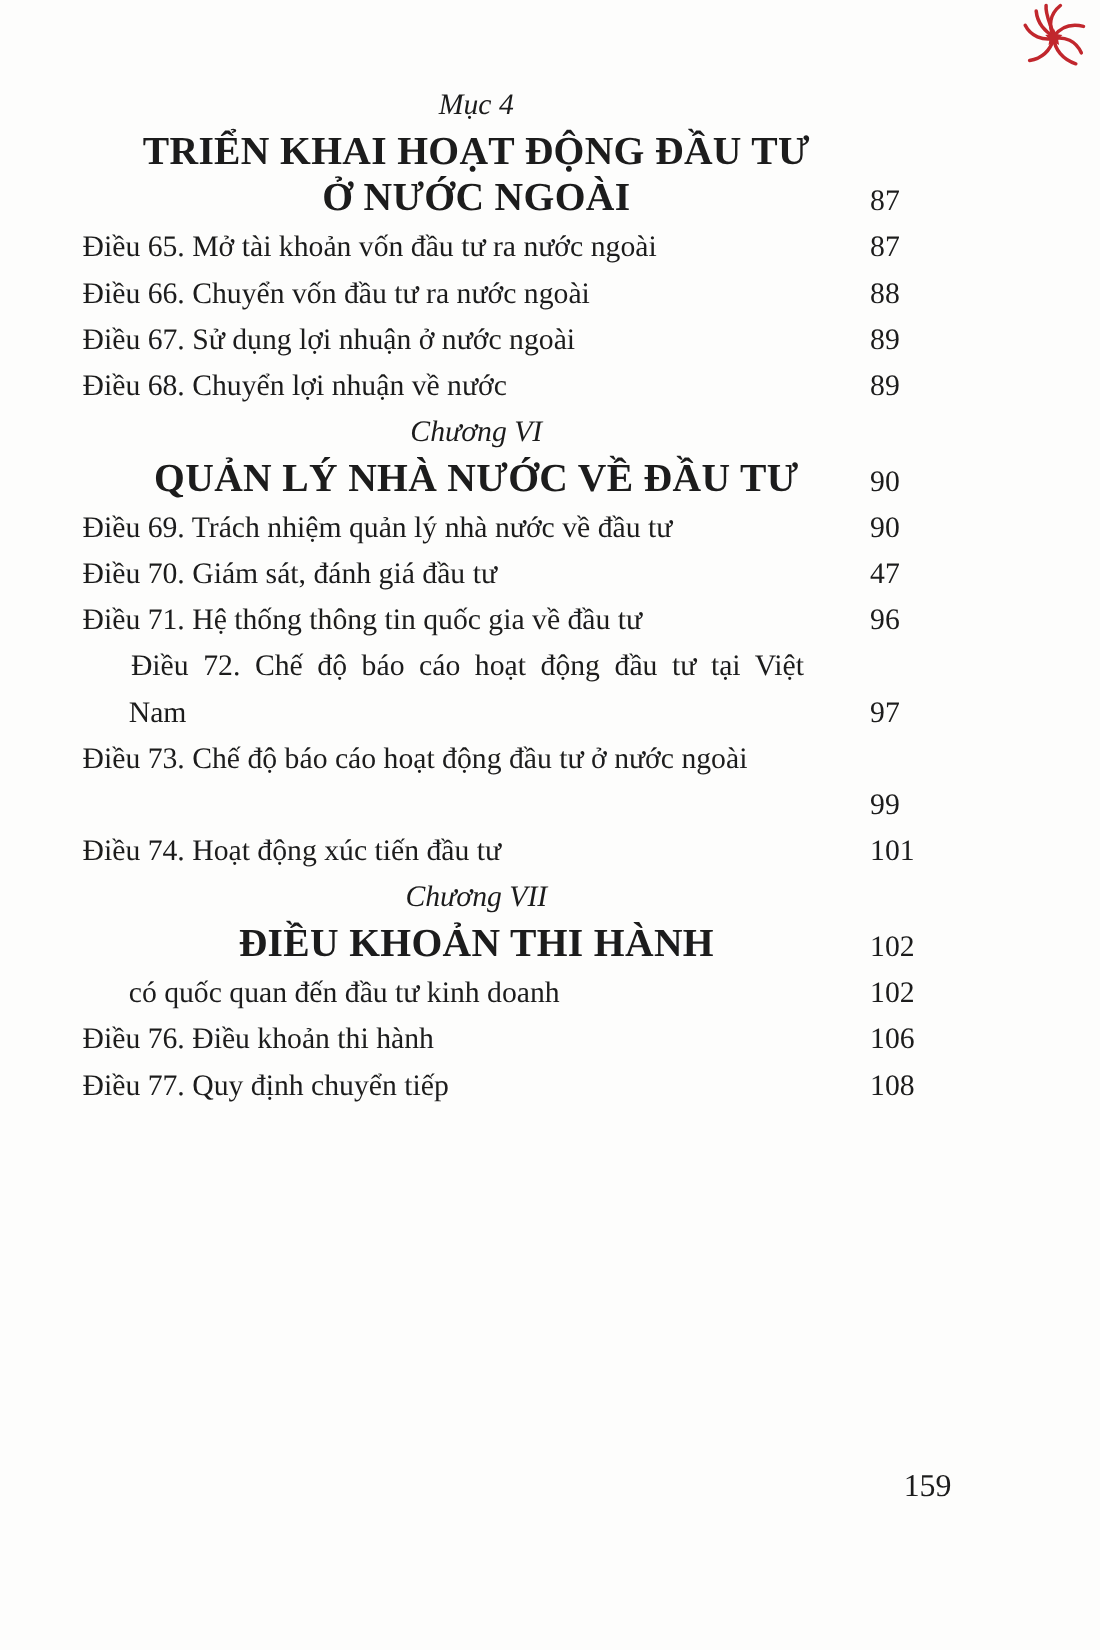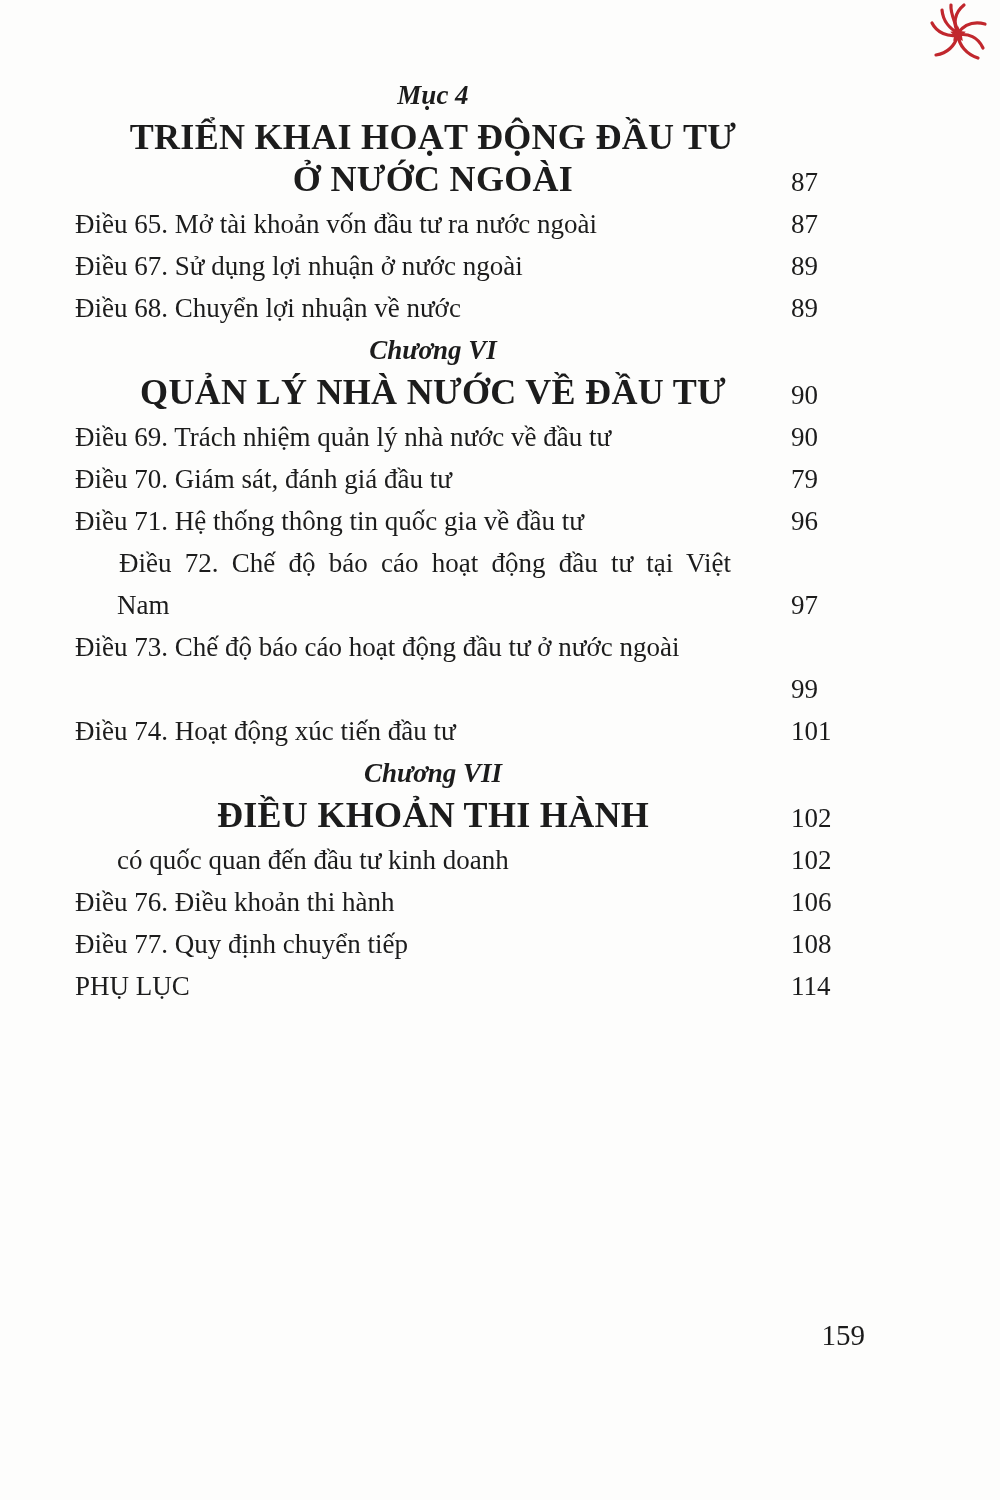--- a/index.html
+++ b/index.html
@@ -20,28 +20,28 @@
   .row{
     display:flex;
     align-items:baseline;
     line-height:42px;
     font-size:27px;
     white-space:nowrap;
   }
   .row .txt{flex:1 1 auto;overflow:visible;}
   .row .pg{flex:0 0 74px;text-align:left;font-size:27px;font-style:normal;font-weight:normal;}
   .center .txt{text-align:center;}
-  .italic .txt{font-style:italic;font-weight:bold;}
+  .italic .txt{font-style:italic;}
   .bold .txt{font-weight:bold;font-size:36px;letter-spacing:.3px;}
   .cont .txt{padding-left:42px;}
   .justify .txt{word-spacing:6.5px;margin-left:44px;}
   .lead{font-style:italic;}
   .footer-num{
     position:absolute;
-    right:135px;bottom:148px;
+    right:135px;bottom:132px;
     font-size:29px;
   }
 </style>
 </head>
 <body>
 
 <div class="page">
 
   <svg class="logo" viewBox="0 0 64 66" aria-hidden="true">
     <g fill="none" stroke="#c1272d" stroke-width="3.2" stroke-linecap="round">
@@ -72,20 +72,24 @@
     <div class="row center bold">
       <span class="txt">Ở NƯỚC NGOÀI</span>
       <span class="pg">87</span>
     </div>
 
     <div class="row">
       <span class="txt">Điều 65. Mở tài khoản vốn đầu tư ra nước ngoài</span>
       <span class="pg">87</span>
     </div>
 
+    <div class="row">
+      <span class="txt">Điều 66. Chuyển vốn đầu tư ra nước ngoài</span>
+      <span class="pg">88</span>
+    </div>
 
     <div class="row">
       <span class="txt">Điều 67. Sử dụng lợi nhuận ở nước ngoài</span>
       <span class="pg">89</span>
     </div>
 
     <div class="row">
       <span class="txt">Điều 68. Chuyển lợi nhuận về nước</span>
       <span class="pg">89</span>
     </div>
@@ -100,21 +104,21 @@
       <span class="pg">90</span>
     </div>
 
     <div class="row">
       <span class="txt">Điều 69. Trách nhiệm quản lý nhà nước về đầu tư</span>
       <span class="pg">90</span>
     </div>
 
     <div class="row">
       <span class="txt">Điều 70. Giám sát, đánh giá đầu tư</span>
-      <span class="pg">79</span>
+      <span class="pg">47</span>
     </div>
 
     <div class="row">
       <span class="txt">Điều 71. Hệ thống thông tin quốc gia về đầu tư</span>
       <span class="pg">96</span>
     </div>
 
     <div class="row justify">
       <span class="txt">Điều 72. Chế độ báo cáo hoạt động đầu tư tại Việt</span>
       <span class="pg"></span>
@@ -159,22 +163,18 @@
     <div class="row">
       <span class="txt">Điều 76. Điều khoản thi hành</span>
       <span class="pg">106</span>
     </div>
 
     <div class="row">
       <span class="txt">Điều 77. Quy định chuyển tiếp</span>
       <span class="pg">108</span>
     </div>
 
-    <div class="row">
-      <span class="txt">PHỤ LỤC</span>
-      <span class="pg">114</span>
-    </div>
 
   </div>
 
   <div class="footer-num">159</div>
 
 </div>
 
 </body></html>

